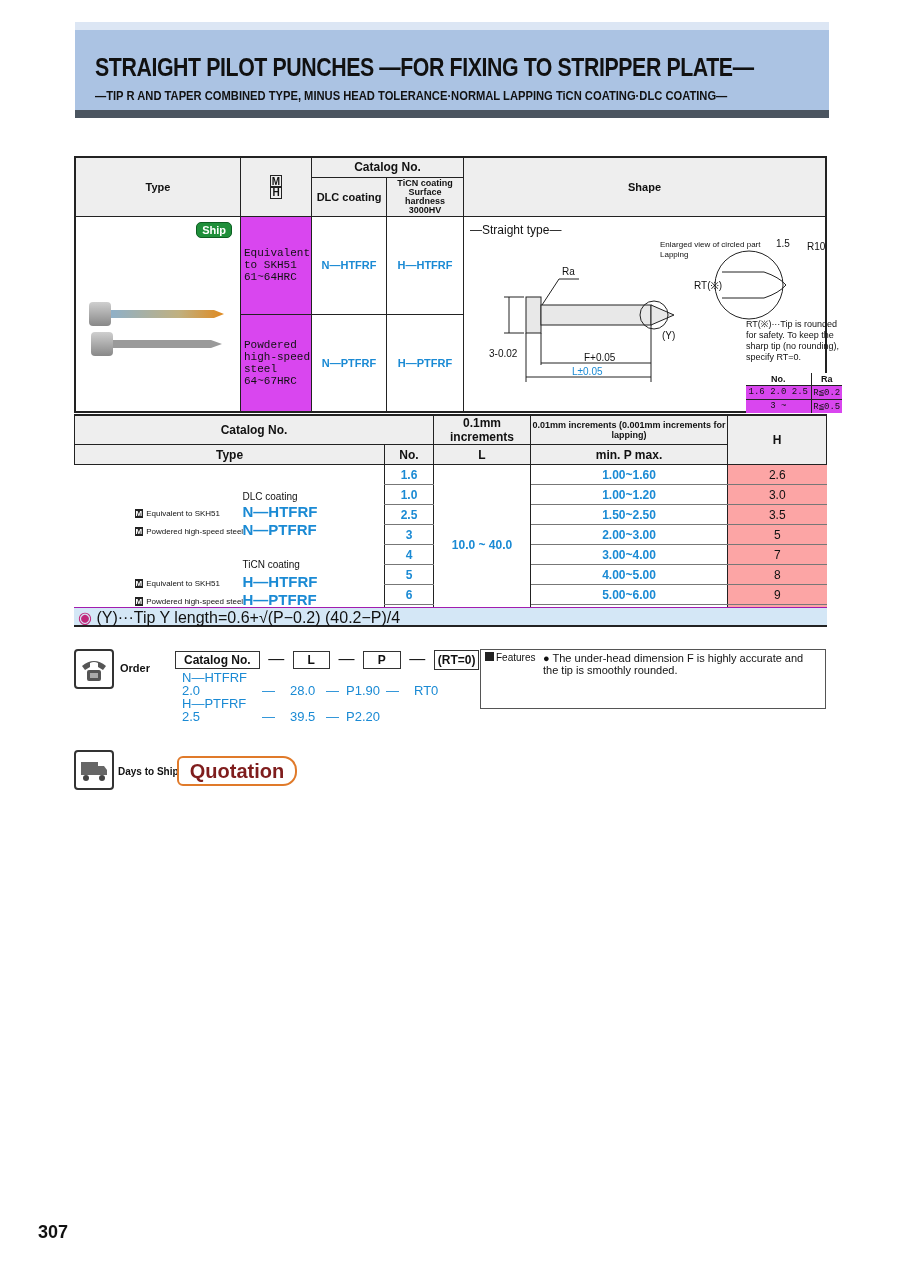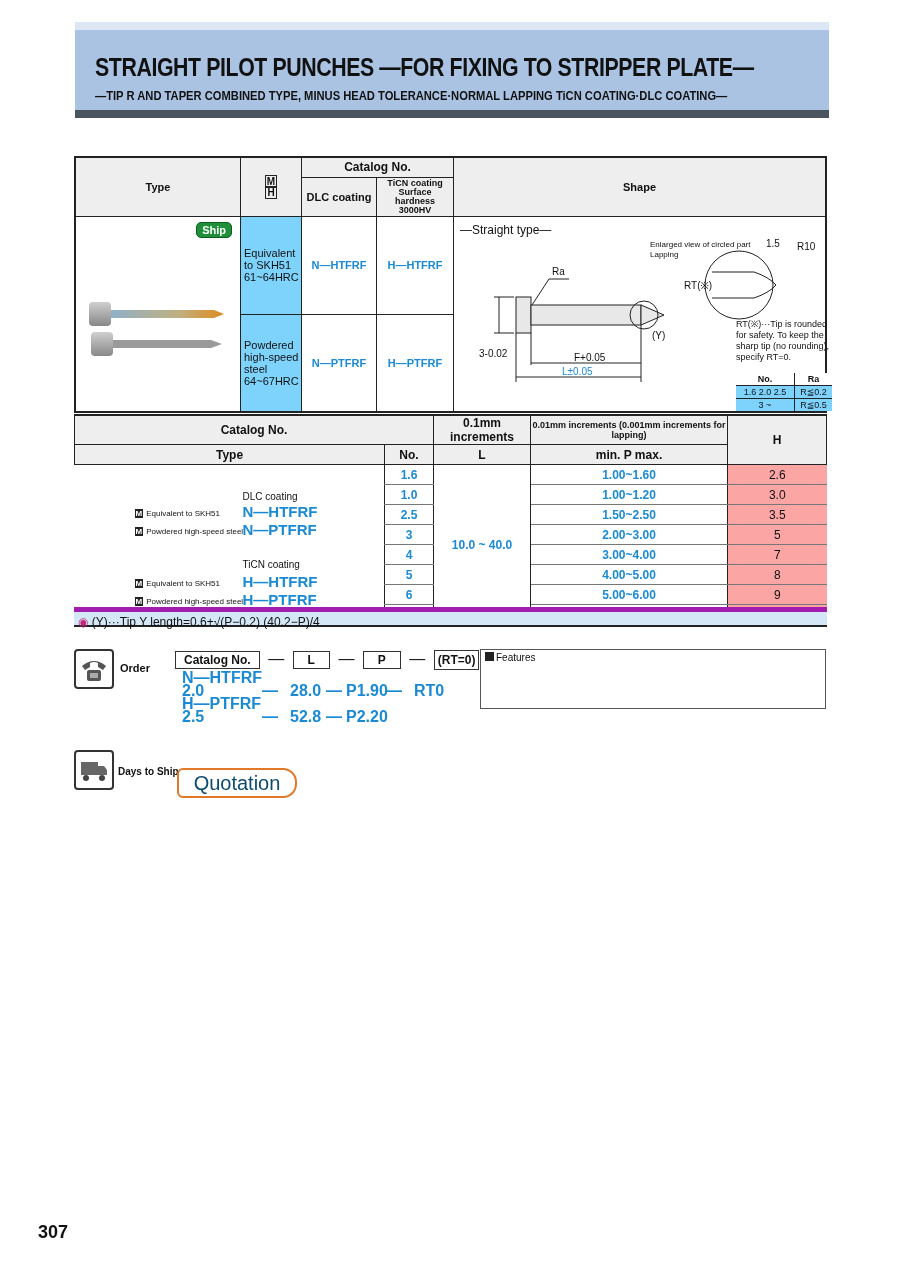--- a/index.html
+++ b/index.html
@@ -10,34 +10,34 @@
   .banner-shadow { left:75px; top:110px; width:754px; height:8px; background:#4b5560; }
   .title { left:95px; top:52px; font-size:26px; font-weight:bold; letter-spacing:-0.5px; transform:scaleX(0.82); transform-origin:left; white-space:nowrap; }
   .subtitle { left:95px; top:88px; font-size:13px; font-weight:bold; transform:scaleX(0.86); transform-origin:left; white-space:nowrap; }
   
   table { border-collapse:collapse; }
   .t1 { left:74px; top:156px; width:753px; }
   .t1 td, .t1 th { border:1px solid #222; font-size:11px; }
   .t1 th { background:#eeeeee; font-weight:bold; text-align:center; }
   .outer { border:2px solid #222 !important; }
   .blue { color:#1a8ad4; font-weight:bold; }
-  .lightblue { background:#7dd3fc; }
+  .lightblue { background:#d946ef;font-family:Liberation Mono, monospace; }
   .code { font-size:15px; text-align:center; }
   .mat { font-size:10px; padding-left:3px; line-height:12px; }
   .t2 { left:74px; top:414px; width:753px; }
   .t2 td, .t2 th { border-bottom:1px solid #777; font-size:12px; height:19px; padding:0; }
   .t2 th { background:#eeeeee; font-weight:bold; text-align:center; border:1px solid #222; }
   .t2 .num { text-align:center; border-left:1px solid #222; border-right:1px solid #222; }
   .t2 .p { text-align:center; }
   .t2 .h { text-align:center; background:#fca5a5; border-left:1px solid #222; }
-  .formula { left:74px; top:607px; width:753px; height:20px; background:#d4e7f6; border-top:5px solid #a21caf; border-bottom:2px solid #222; font-size:12px; line-height:20px; box-sizing:border-box; padding-left:4px; }
+  .formula { left:74px; top:607px; width:753px; height:20px; background:#d4e7f6; border-top:1px solid #a21caf; border-bottom:2px solid #222; font-size:16px; line-height:20px; box-sizing:border-box; padding-left:4px; }
   .icon-box { width:40px; height:40px; border:2px solid #333; border-radius:4px; background:#fff; box-sizing:border-box; display:flex; align-items:center; justify-content:center; }
   .ordbox { border:1.5px solid #333; padding:1px 8px; font-size:12px; font-weight:bold; display:inline-block; }
   .features { left:480px; top:649px; width:346px; height:60px; border:1px solid #555; box-sizing:border-box; font-size:11px; padding:2px 4px; }
-  .quote { left:177px; top:756px; width:120px; height:30px; border:2px solid #e07a2a; border-radius:6px 14px 14px 6px; box-sizing:border-box; color:#0c4a6e; font-weight:normal; font-size:20px; text-align:center; line-height:26px;margin-top:12px; }
+  .quote { left:177px; top:756px; width:120px; height:30px; border:2px solid #e07a2a; border-radius:6px 14px 14px 6px; box-sizing:border-box; color:#7f1d1d; font-weight:bold; font-size:20px; text-align:center; line-height:26px; }
   .pagenum { left:38px; top:1222px; font-size:18px; font-weight:bold; }
 </style>
 </head>
 <body>
 
 <div class="abs banner"></div>
 <div class="abs banner-shadow"></div>
 <div class="abs title">STRAIGHT PILOT PUNCHES —FOR FIXING TO STRIPPER PLATE—</div>
 <div class="abs subtitle">—TIP R AND TAPER COMBINED TYPE, MINUS HEAD TOLERANCE·NORMAL LAPPING TiCN COATING·DLC COATING—</div>
 
@@ -224,29 +224,30 @@
 <div class="abs" style="left:120px;top:662px;font-size:11px;font-weight:bold">Order</div>
 <div class="abs" style="left:175px;top:650px;white-space:nowrap">
   <span class="ordbox">Catalog No.</span>
   <span style="margin:0 4px">—</span>
   <span class="ordbox" style="padding:1px 14px">L</span>
   <span style="margin:0 4px">—</span>
   <span class="ordbox" style="padding:1px 14px">P</span>
   <span style="margin:0 4px">—</span>
   <span class="ordbox" style="font-size:12px;padding:2px 3px">(RT=0)</span>
 </div>
-<div class="abs blue" style="left:182px;top:671px;font-size:16px;font-weight:bold;line-height:13px">
+<div class="abs blue" style="left:182px;top:671px;font-size:13px;font-weight:normal;line-height:13px">
   <div><span style="display:inline-block;width:80px">N—HTFRF 2.0</span><span style="display:inline-block;width:28px">—</span><span style="display:inline-block;width:36px">28.0</span><span style="display:inline-block;width:20px">—</span><span style="display:inline-block;width:40px">P1.90</span><span style="display:inline-block;width:28px">—</span><span>RT0</span></div>
-  <div><span style="display:inline-block;width:80px">H—PTFRF 2.5</span><span style="display:inline-block;width:28px">—</span><span style="display:inline-block;width:36px">52.8</span><span style="display:inline-block;width:20px">—</span><span>P2.20</span></div>
+  <div><span style="display:inline-block;width:80px">H—PTFRF 2.5</span><span style="display:inline-block;width:28px">—</span><span style="display:inline-block;width:36px">39.5</span><span style="display:inline-block;width:20px">—</span><span>P2.20</span></div>
 </div>
 
 <div class="abs features">
   <div style="display:flex">
     <div style="width:58px;font-weight:normal;font-size:10px;flex:none"><span style="display:inline-block;width:9px;height:9px;background:#222;margin-right:2px"></span><span>Features</span></div>
     <div style="line-height:12px">
+      <div>● <span>The under-head dimension F is highly accurate and the tip is smoothly rounded.</span></div>
     </div>
   </div>
 </div>
 
 <div class="abs icon-box" style="left:74px;top:750px">
   <svg width="30" height="26">
       <rect x="2" y="5" width="17" height="13" fill="#666"></rect>
       <polygon points="19,9 25,9 28,13 28,18 19,18" fill="#666"></polygon>
       <circle cx="7" cy="21" r="3" fill="#444"></circle>
       <circle cx="23" cy="21" r="3" fill="#444"></circle>

